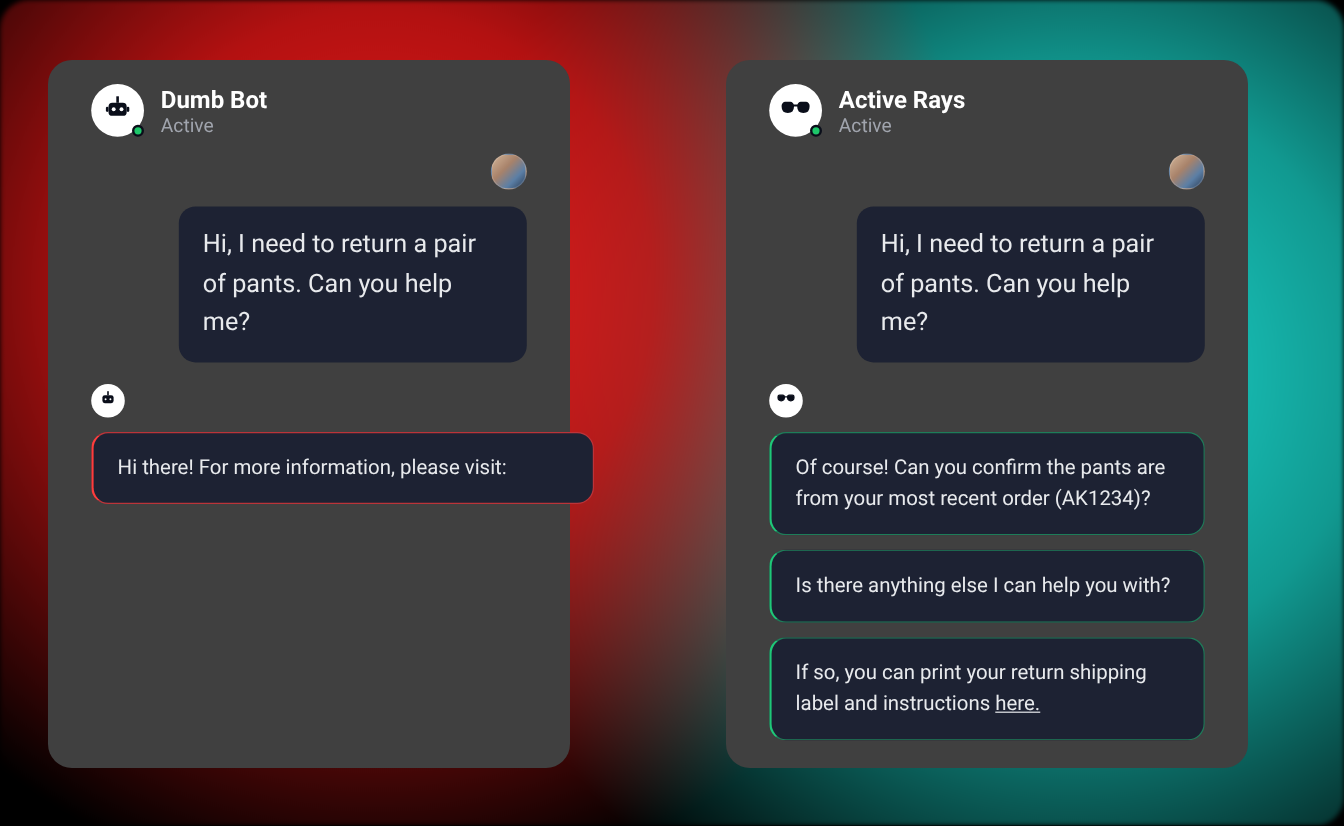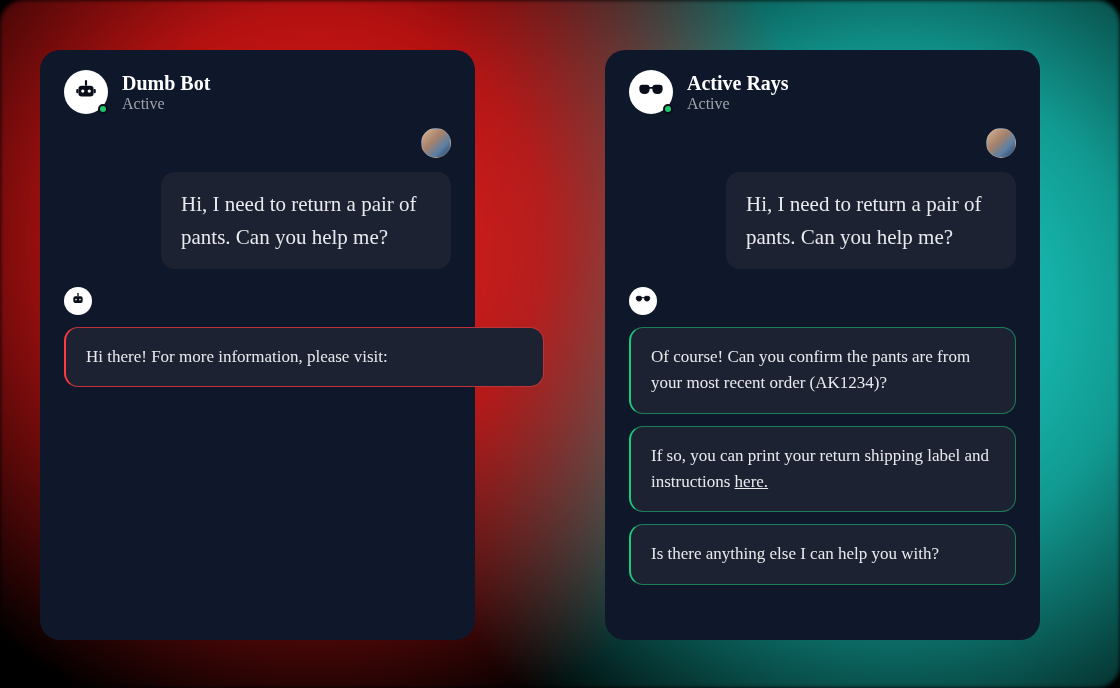--- a/index.html
+++ b/index.html
@@ -24,27 +24,26 @@
     .content {
       position: relative;
       display: flex;
       gap: 130px;
       padding: 50px 40px 0 40px;
       justify-content: flex-start;
     }
     .panel {
       width: 435px;
       height: 590px;
-      background: #0f172a;
+      background: #404040;
       border-radius: 20px;
-      padding: 20px 24px;
+      padding: 20px 36px;
       color: #e8eaed;
       z-index: 2;
       position: relative;
-      font-family: Liberation Serif, serif;
     }
     .panel-header {
       display: flex;
       align-items: center;
       gap: 14px;
       margin-bottom: 14px;
     }
     .avatar-wrap {
       position: relative;
       width: 44px;
@@ -113,21 +112,21 @@
       border-radius: 14px;
       padding: 16px 20px;
       font-size: 17px;
       line-height: 1.55;
       color: #e8eaed;
       margin-bottom: 12px;
     }
     .bubble-bot.bad {
       border: 1px solid rgba(255,60,60,0.7);
       border-left: 2px solid #ff3c3c;
-      width: 480px;
+      width: 419px;
     }
     .bubble-bot.good {
       border: 1px solid rgba(30,200,120,0.55);
       border-left: 2px solid #1ec878;
     }
     .bubble-bot .link {
       text-decoration: underline;
       cursor: pointer;
     }
   </style>
@@ -206,20 +205,20 @@
     <div class="bot-avatar-small">
       <span>
         <svg viewBox="0 0 24 24" fill="currentColor">
             <path d="M2 10c0-1 1-2 2-2h4c1 0 2 1 2 2v1c0 2-1 4-4 4s-4-2-4-4v-1zm12 0c0-1 1-2 2-2h4c1 0 2 1 2 2v1c0 2-1 4-4 4s-4-2-4-4v-1zM10 10h4" stroke="currentColor" stroke-width="1.5"></path>
           </svg>
       </span>
     </div>
 
     <div class="bubble-bot good">Of course!  Can you confirm the pants are from your most recent order (AK1234)?</div>
 
+    <div class="bubble-bot good">Is there anything else I can help you with?</div>
+
     <div class="bubble-bot good">
       <span>If so, you can print your return shipping label and instructions </span><span class="link">here.</span>
     </div>
-
-    <div class="bubble-bot good">Is there anything else I can help you with?</div>
   </div>
 
 </div>
 
 </body></html>

